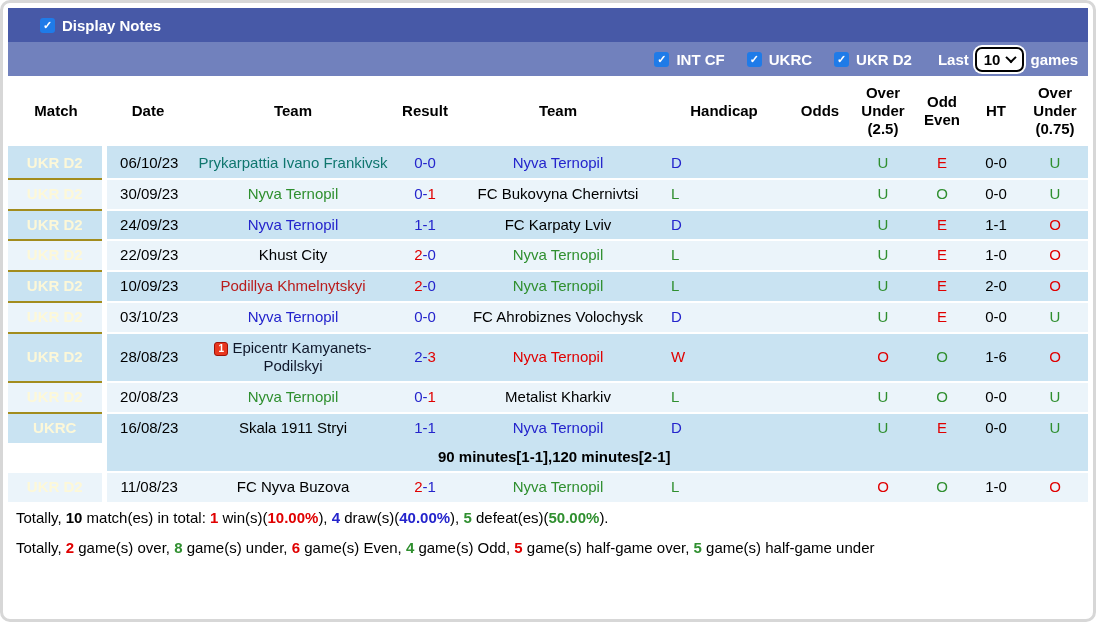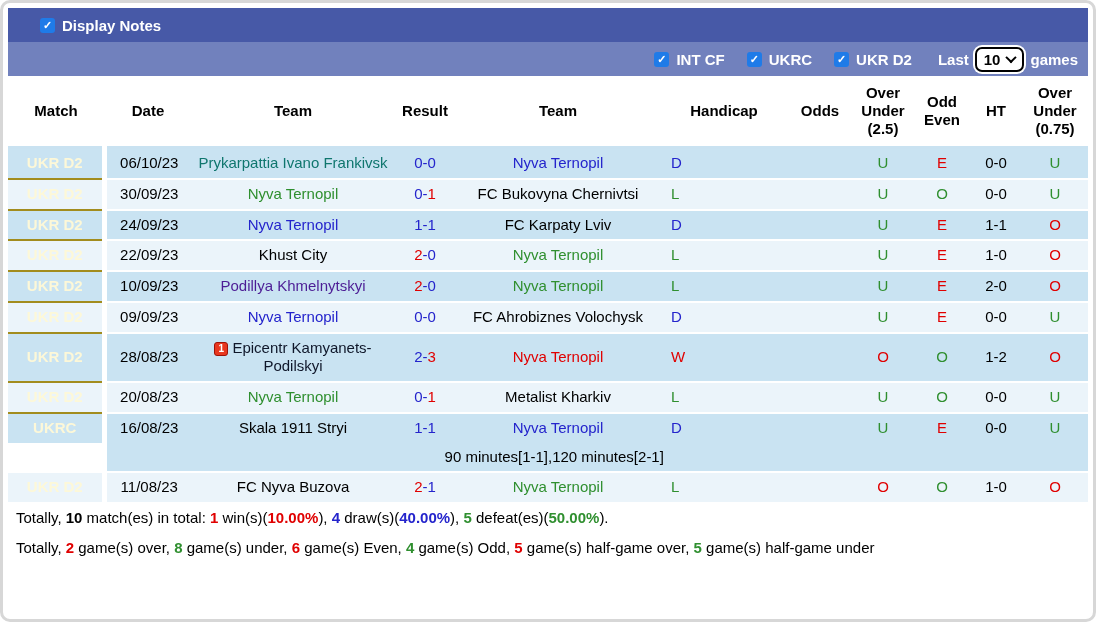--- a/index.html
+++ b/index.html
@@ -63,21 +63,21 @@
   }
   tr.dark  td { background:#c9e3f2; }
   tr.light td { background:#ebf4fa; }
   td.match {
     background:#a28c1d; color:#fdf8d8; font-weight:bold;
     border-right:5px solid #fff;
   }
   td.match.cont { border-top-color:#a28c1d; }
   td.match.empty { background:#fff; border-top-color:#fff; }
   td.handicap { text-align:left; padding-left:11px; }
-  tr.noterow td { border-top:none; }
+  tr.noterow td { border-top:none;font-weight:bold; }
   td.note { background:#c9e3f2; text-align:center; padding-right:88px; color:#000; }
   .sep { color:#2424cc; }
   .redcard {
     display:inline-block; width:14px; height:14px;
     background:#e8371f; border:1px solid #9e1208; border-radius:3px;
     color:#fff; font-size:10px; font-weight:bold; line-height:12px; text-align:center;
     margin-right:4px; vertical-align:1px;
   }
   
   .summary { background:#fff; font-size:15px; }
@@ -202,34 +202,34 @@
         <td></td>
         <td><span style="color: rgb(47, 143, 47);">U</span></td>
         <td><span style="color: rgb(224, 0, 0);">E</span></td>
         <td>1-0</td>
         <td><span style="color: rgb(224, 0, 0);">O</span></td>
       </tr>
 
       <tr class="dark">
         <td class="match cont">UKR D2</td>
         <td>10/09/23</td>
-        <td><span style="color: #4c1d95;">Podillya Khmelnytskyi</span></td>
+        <td><span style="color: #b91c1c;">Podillya Khmelnytskyi</span></td>
         <td><span style="color: rgb(224, 0, 0);">2</span><span class="sep">-</span><span style="color: rgb(36, 36, 204);">0</span></td>
         <td><span style="color: rgb(47, 143, 47);">Nyva Ternopil</span></td>
         <td class="handicap"><span style="color: rgb(47, 143, 47);">L</span></td>
         <td></td>
         <td><span style="color: rgb(47, 143, 47);">U</span></td>
         <td><span style="color: rgb(224, 0, 0);">E</span></td>
         <td>2-0</td>
         <td><span style="color: rgb(224, 0, 0);">O</span></td>
       </tr>
 
       <tr class="light">
         <td class="match cont">UKR D2</td>
-        <td>09/09/23</td>
+        <td>03/10/23</td>
         <td><span style="color: rgb(36, 36, 204);">Nyva Ternopil</span></td>
         <td><span style="color: rgb(36, 36, 204);">0</span><span class="sep">-</span><span style="color: rgb(36, 36, 204);">0</span></td>
         <td><span style="color: rgb(0, 0, 0);">FC Ahrobiznes Volochysk</span></td>
         <td class="handicap"><span style="color: rgb(36, 36, 204);">D</span></td>
         <td></td>
         <td><span style="color: rgb(47, 143, 47);">U</span></td>
         <td><span style="color: rgb(224, 0, 0);">E</span></td>
         <td>0-0</td>
         <td><span style="color: rgb(47, 143, 47);">U</span></td>
       </tr>
@@ -237,21 +237,21 @@
       <tr class="dark">
         <td class="match cont">UKR D2</td>
         <td>28/08/23</td>
         <td><span class="redcard">1</span><span style="color: #0f172a;">Epicentr Kamyanets-Podilskyi</span></td>
         <td><span style="color: rgb(36, 36, 204);">2</span><span class="sep">-</span><span style="color: rgb(224, 0, 0);">3</span></td>
         <td><span style="color: rgb(224, 0, 0);">Nyva Ternopil</span></td>
         <td class="handicap"><span style="color: rgb(224, 0, 0);">W</span></td>
         <td></td>
         <td><span style="color: rgb(224, 0, 0);">O</span></td>
         <td><span style="color: rgb(47, 143, 47);">O</span></td>
-        <td>1-2</td>
+        <td>1-6</td>
         <td><span style="color: rgb(224, 0, 0);">O</span></td>
       </tr>
 
       <tr class="light">
         <td class="match cont">UKR D2</td>
         <td>20/08/23</td>
         <td><span style="color: rgb(47, 143, 47);">Nyva Ternopil</span></td>
         <td><span style="color: rgb(36, 36, 204);">0</span><span class="sep">-</span><span style="color: rgb(224, 0, 0);">1</span></td>
         <td><span style="color: rgb(0, 0, 0);">Metalist Kharkiv</span></td>
         <td class="handicap"><span style="color: rgb(47, 143, 47);">L</span></td>

